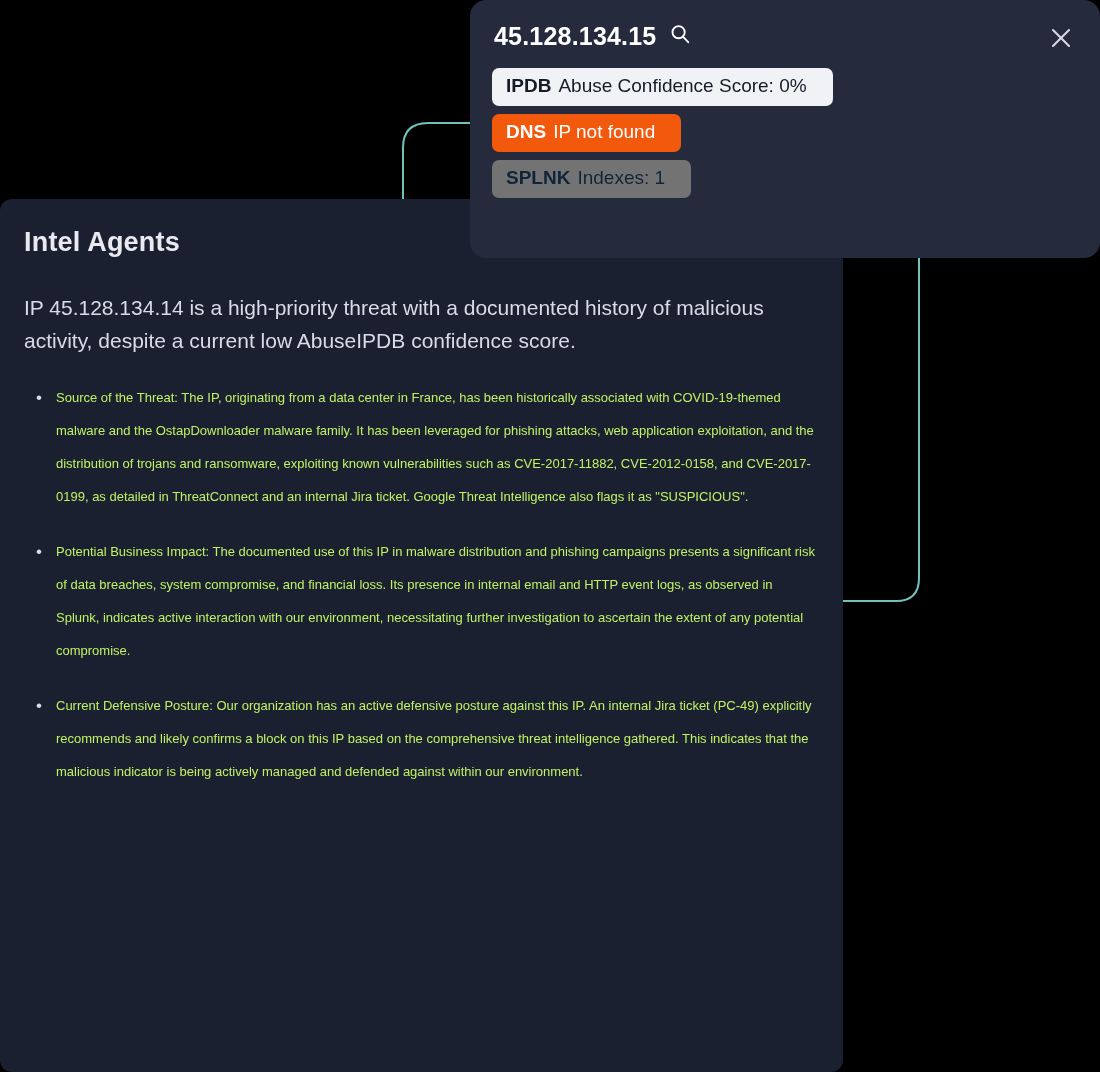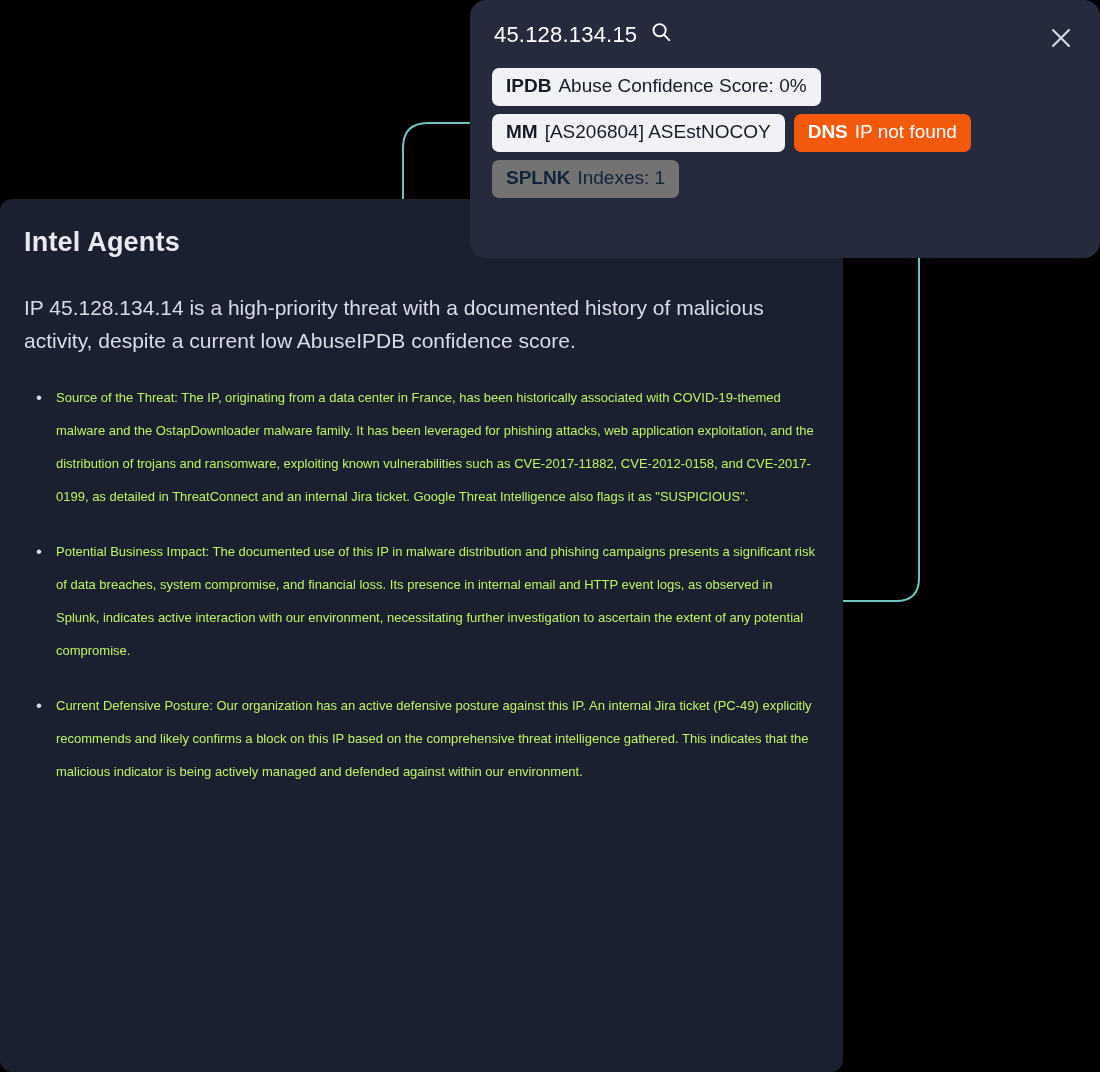--- a/index.html
+++ b/index.html
@@ -52,39 +52,39 @@
     width:630px; height:258px;
     background:#252b3d;
     border-radius:16px;
     overflow:hidden;
   }
   #popup-header {
     position:absolute; left:24px; top:22px; right:24px; height:36px;
   }
   #ip-address {
     display:inline-block; vertical-align:middle;
-    font-size:22px; font-weight:400; color:#ffffff;
+    font-size:25px; font-weight:700; color:#ffffff;
     letter-spacing:.2px;
   }
   #search-icon {
     display:inline-block; vertical-align:middle;
     margin-left:9px; margin-bottom:2px;
   }
   #close-button {
     position:absolute; right:0; top:1px;
     width:30px; height:30px;
     display:flex; align-items:center; justify-content:center;
     cursor:pointer;
   }
 
   #badge-rows { position:absolute; left:492px; top:68px; width:600px; }
   .badge-row { display:flex; flex-wrap:nowrap; align-items:center; margin-bottom:8px; }
   .badge {
     display:inline-flex; align-items:baseline; gap:7px;
-    border-radius:7px; padding:6px 14px 8px 14px;
+    border-radius:7px; padding:6px 26px 8px 14px;
     font-size:19px; line-height:24px; white-space:nowrap;
     margin-right:9px; cursor:pointer;
   }
   .badge .tag { font-weight:700; }
   .badge .val { font-weight:400; }
   .badge-light { background:#f1f2f5; color:#161b26; }
   .badge-orange { background:#f2590d; color:#ffffff; }
   .badge-blue   { background:#1b9bf0; color:#ffffff; }
   .badge-sky    { background:#737373; color:#12243a; }
 </style>
@@ -129,24 +129,20 @@
   </section>
 
   <div id="badge-rows">
       <div class="badge-row">
         <div class="badge badge-light">
           <span class="tag">IPDB</span>
           <span class="val">Abuse Confidence Score: 0%</span>
         </div>
       </div>
       <div class="badge-row">
-        <div class="badge badge-light">
-          <span class="tag">MM</span>
-          <span class="val">[AS206804] ASEstNOCOY</span>
-        </div>
         <div class="badge badge-orange">
           <span class="tag">DNS</span>
           <span class="val">IP not found</span>
         </div>
       </div>
       <div class="badge-row">
         <div class="badge badge-sky">
           <span class="tag">SPLNK</span>
           <span class="val">Indexes: 1</span>
         </div>

